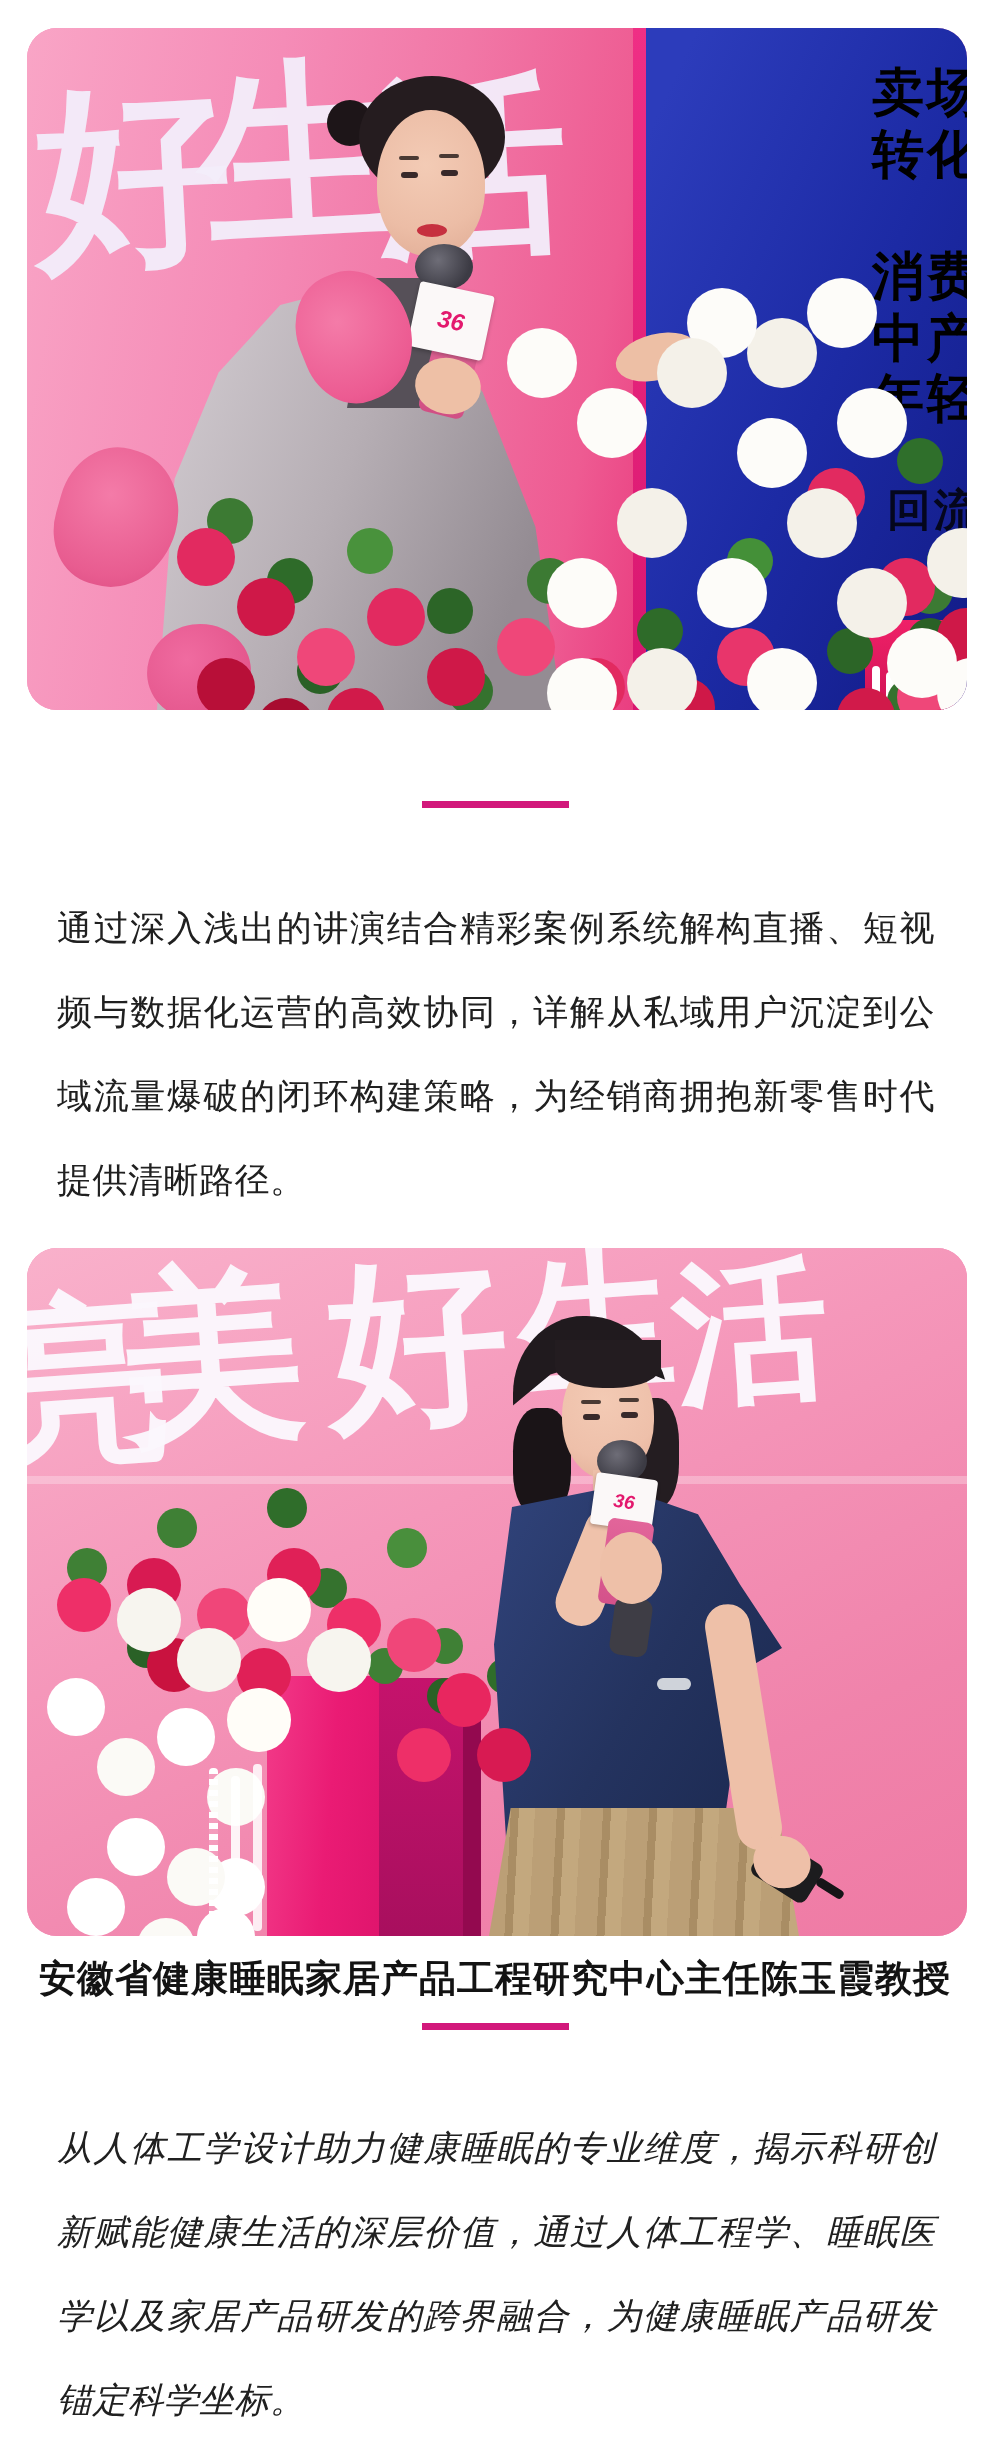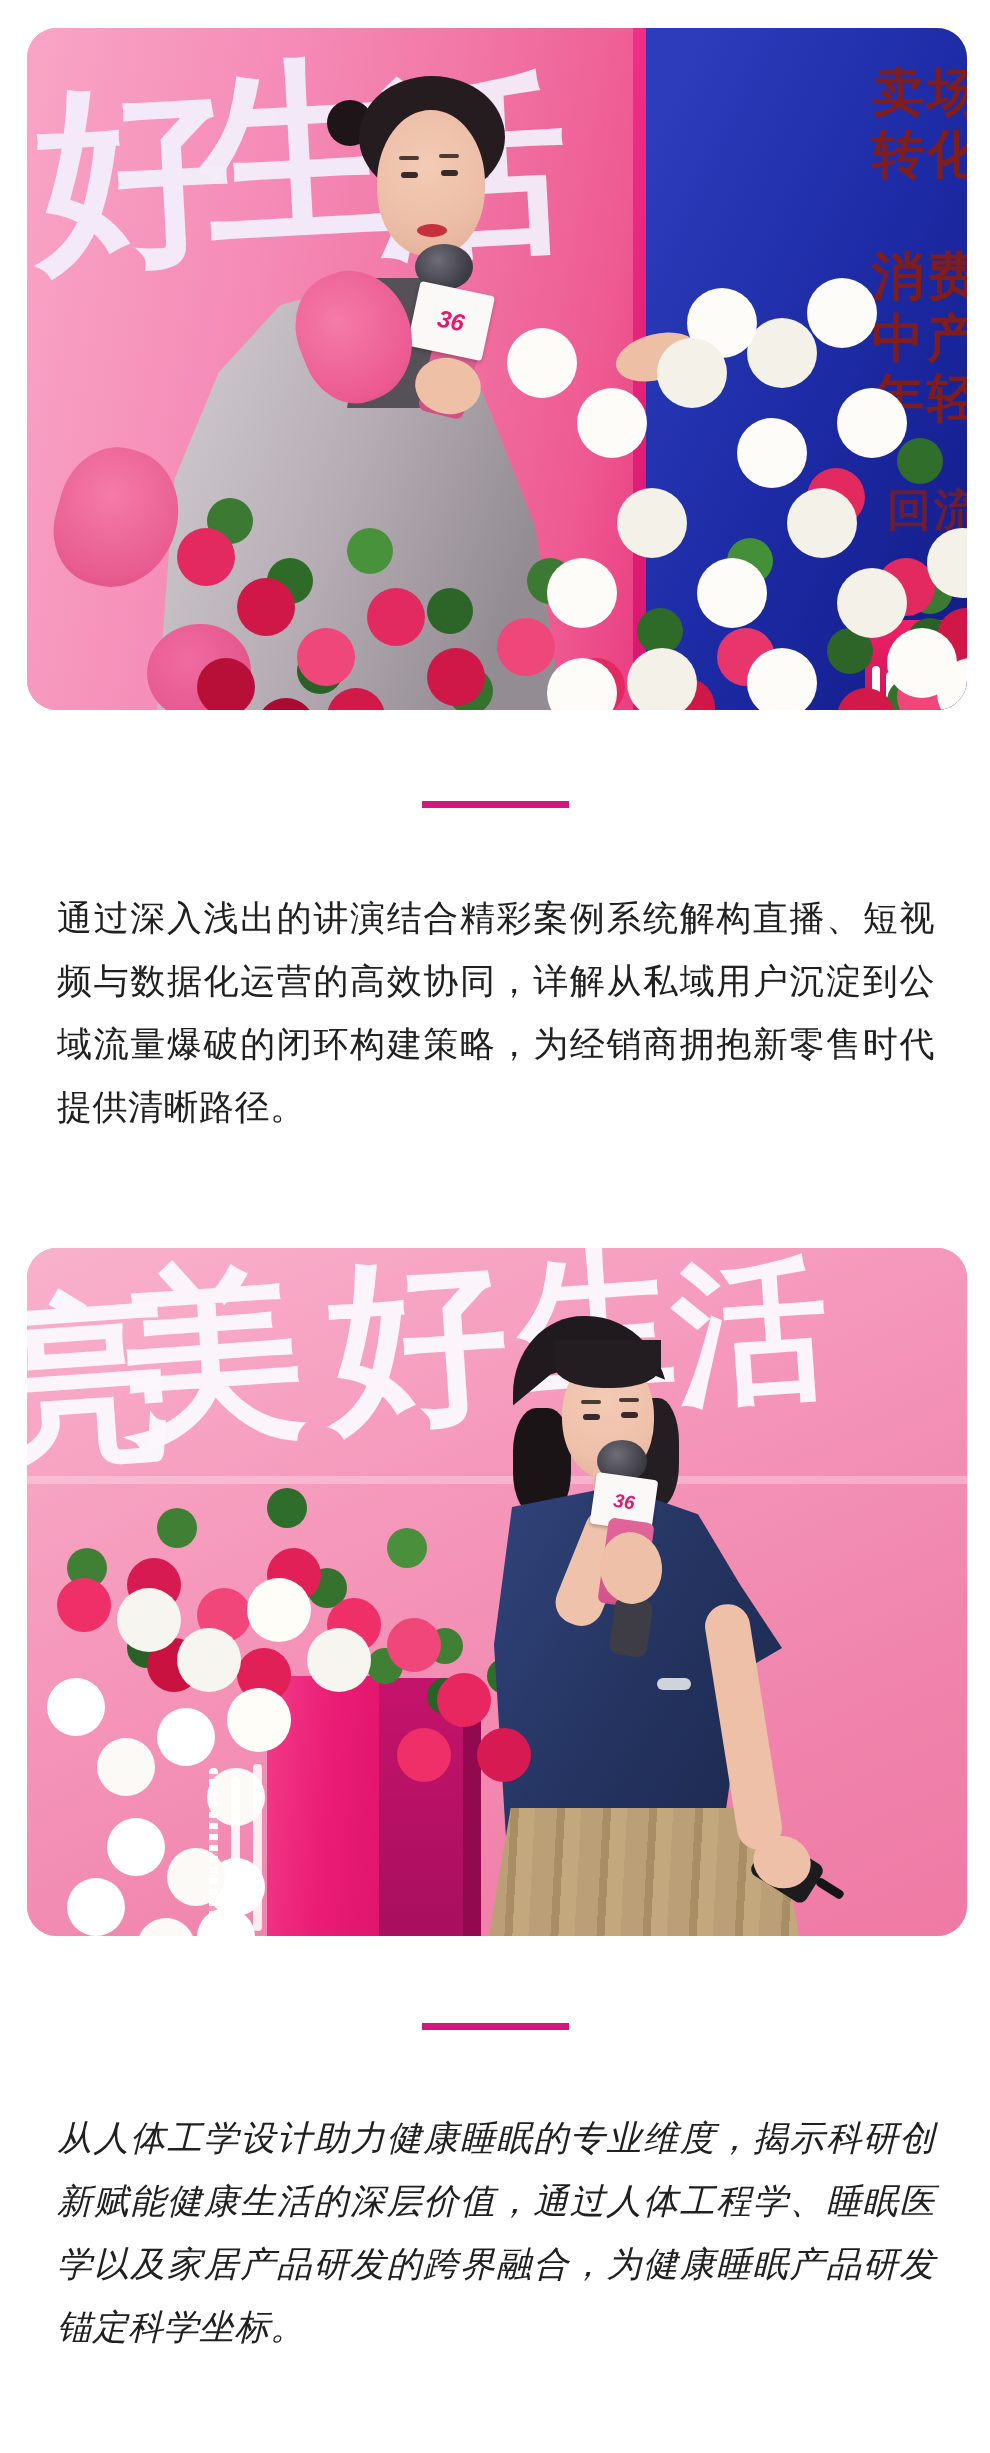--- a/index.html
+++ b/index.html
@@ -13,33 +13,33 @@
   #photo2{top:1248px;height:688px;}
 
   
   .caption{position:absolute;left:0;width:990px;text-align:center;font-size:37px;font-weight:700;
            color:#131313;letter-spacing:1px;line-height:46px;white-space:nowrap;}
   #caption1{top:736px;}
   #caption2{top:1956px;}
   .underline-bar{position:absolute;left:422px;width:147px;height:7px;background:#d2187b;}
   #bar1{top:801px;}
   #bar2{top:2023px;}
-  .para{position:absolute;left:57px;width:878px;font-size:35px;line-height:63px;color:#202020;
+  .para{position:absolute;left:57px;width:878px;font-size:35px;line-height:84px;color:#202020;
         text-align:justify;text-justify:inter-character;letter-spacing:0.5px;margin:0;}
   #para1{top:886px;}
   #para2{top:2106px;font-style:italic;}
 
   
   .p1-bg{left:0;top:0;width:620px;height:100%;
          background:linear-gradient(100deg,#f9a5c6 0%,#f58cb7 35%,#f177a6 60%,#ee5b92 85%,#e93a7e 100%);}
   .p1-strip{left:606px;top:0;width:14px;height:100%;background:linear-gradient(#ef2f85,#d8156f);}
   .p1-screen{left:619px;top:0;width:321px;height:100%;
          background:linear-gradient(115deg,#2c3cbb 8%,#1c2aa4 55%,#121b86 100%);}
   .ban1{color:rgba(242,236,250,0.96);font-weight:700;font-size:195px;line-height:195px;transform:rotate(-3deg);}
-  .scr-t{left:845px;color:#7f1d1d;font-weight:700;font-size:52px;line-height:52px;letter-spacing:3px;white-space:nowrap;}
+  .scr-t{left:845px;color:#000000;font-weight:700;font-size:52px;line-height:52px;letter-spacing:3px;white-space:nowrap;}
   .p1-podium{left:200px;top:585px;width:270px;height:97px;transform:skewX(-2deg);
          background:linear-gradient(100deg,#c51527 0%,#951020 45%,#70081a 100%);}
   .p1-podium2{left:838px;top:592px;width:80px;height:90px;background:linear-gradient(#ef2168,#d01255);}
   .p1-fringe{left:845px;top:638px;width:8px;height:42px;background:#fff;border-radius:4px;
          box-shadow:14px 6px #fff,28px -4px #fff,42px 8px #fff,56px 0 #fff;}
   .p1-blazer{left:130px;top:200px;width:440px;height:482px;
          background:linear-gradient(110deg,#d6d0d5 0%,#b6aeb4 45%,#948c93 80%);
          clip-path:polygon(0% 100%,4% 52%,14% 30%,28% 16%,45% 12%,60% 18%,74% 34%,86% 62%,92% 100%);}
   .p1-inner{left:320px;top:250px;width:100px;height:130px;background:#565058;
          clip-path:polygon(22% 0,78% 0,100% 100%,0 100%);}
@@ -236,16 +236,17 @@
     <div class="abs p2-ant"></div>
     <div class="abs p2-hand"></div>
 
     <div class="abs p2-green"></div>
     <div class="abs p2-rose"></div>
     <div class="abs p2-lily"></div>
     <div class="abs p2-orchid"></div>
     <div class="abs p2-beads"></div>
   </div>
 
+  <div class="caption" id="caption2">安徽省健康睡眠家居产品工程研究中心主任陈玉霞教授</div>
   <div class="underline-bar" id="bar2"></div>
   <p class="para" id="para2">从人体工学设计助力健康睡眠的专业维度，揭示科研创新赋能健康生活的深层价值，通过人体工程学、睡眠医学以及家居产品研发的跨界融合，为健康睡眠产品研发锚定科学坐标。</p>
 
 </div>
 
 </body></html>

